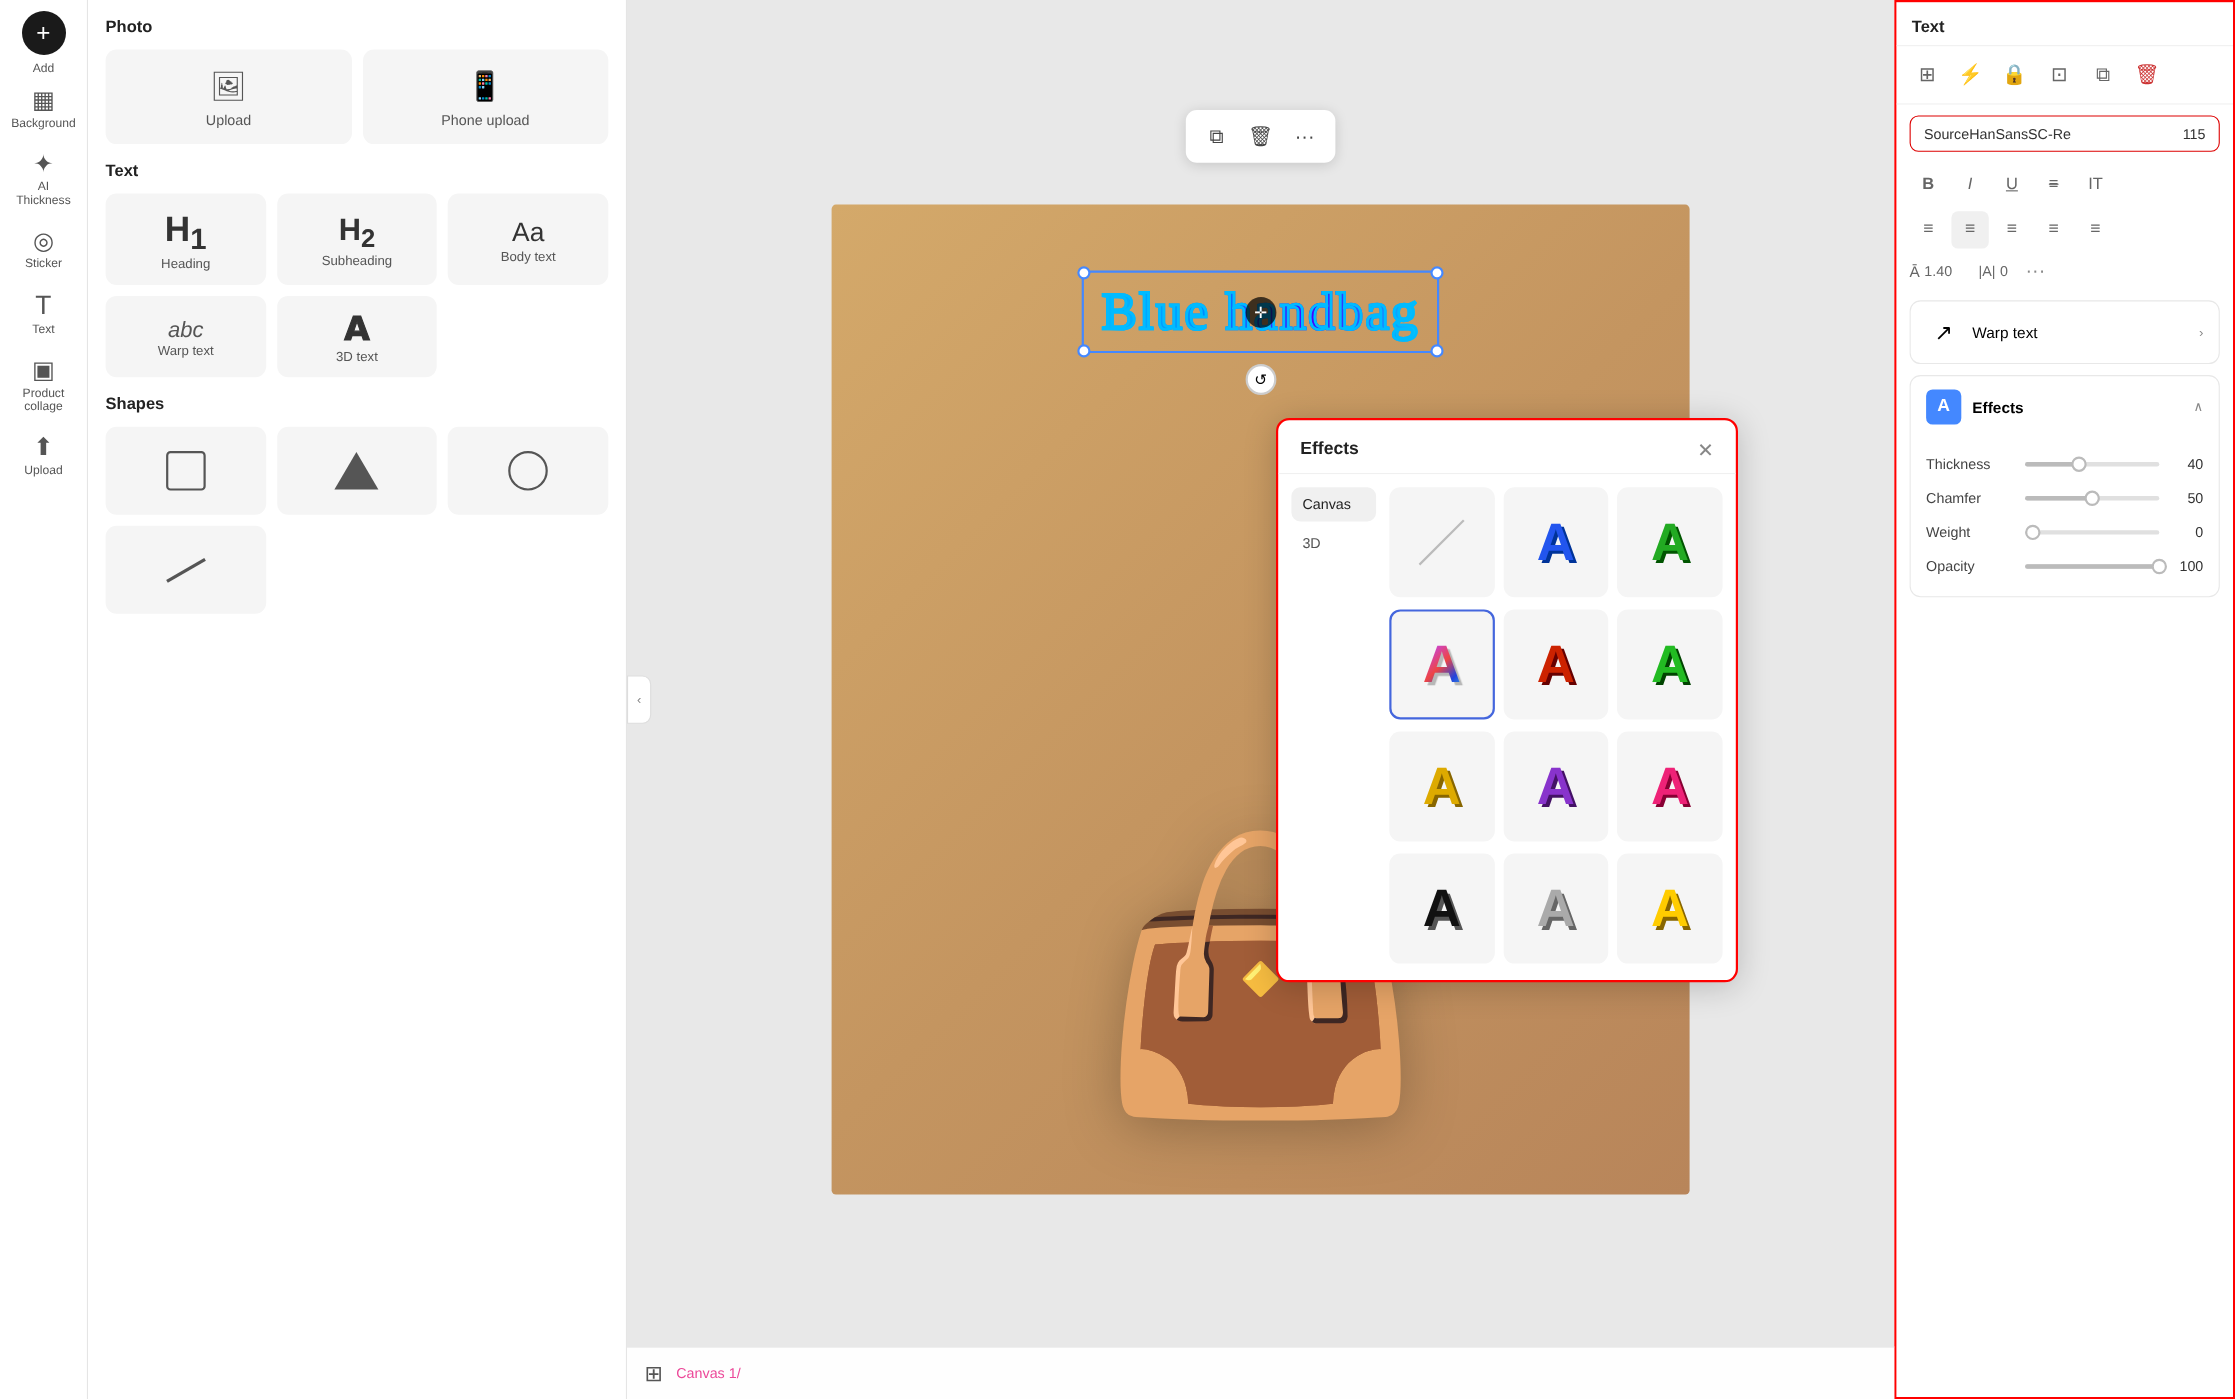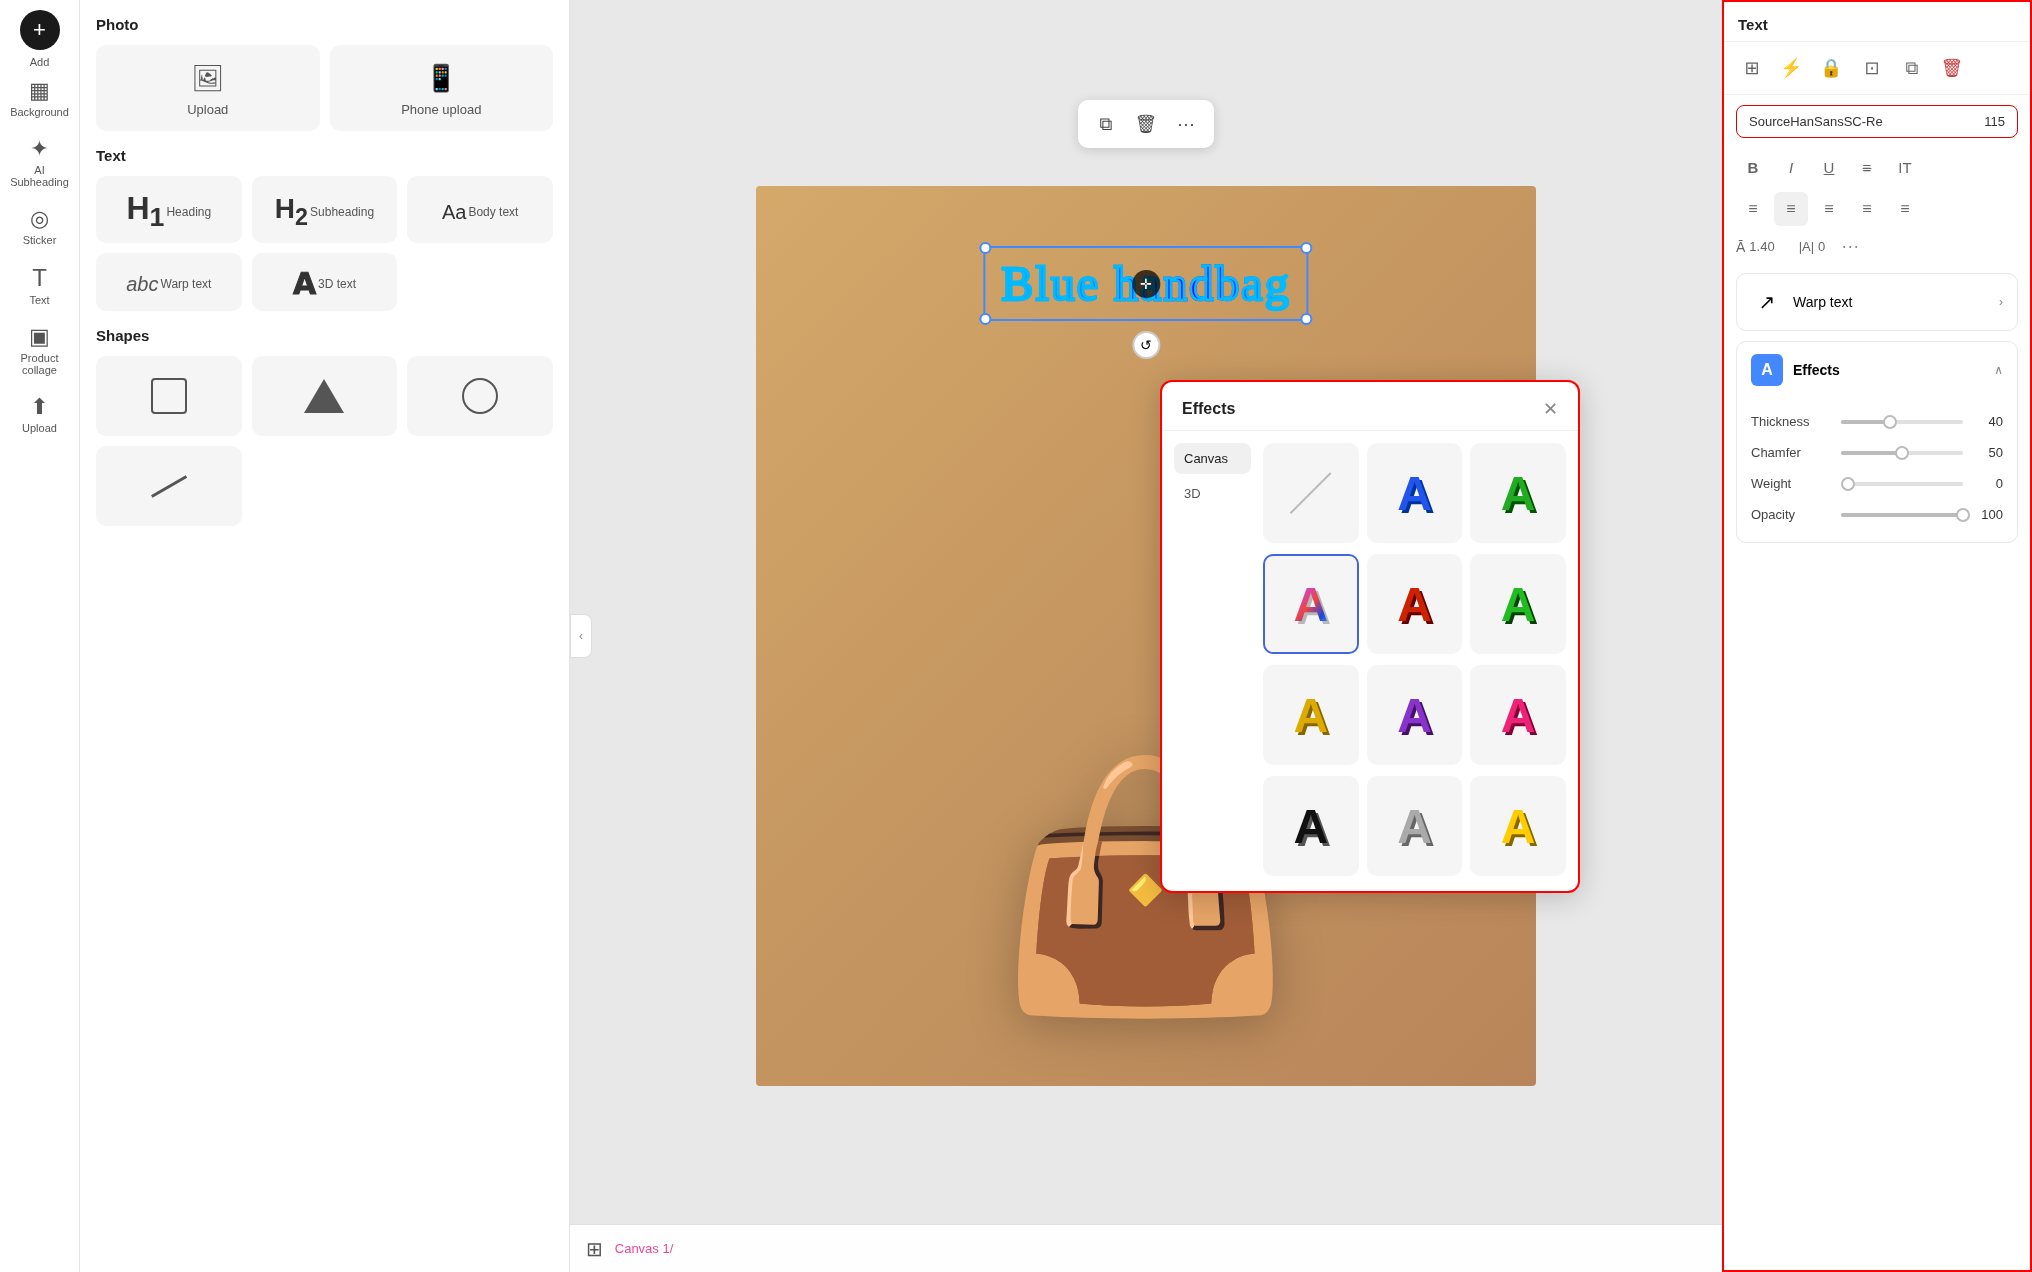--- a/index.html
+++ b/index.html
@@ -60,31 +60,31 @@
       cursor: pointer;
       color: #555;
       font-size: 13px;
     }
     .photo-item .icon { font-size: 26px; }
 
     .text-grid { display: grid; grid-template-columns: 1fr 1fr 1fr; gap: 10px; margin-bottom: 8px; }
     .text-item {
       background: #f5f5f5;
       border-radius: 10px;
-      display: flex; flex-direction: row; align-items: center; justify-content: center;
+      display: flex; flex-direction: column; align-items: center; justify-content: center;
       padding: 16px 8px 12px;
       gap: 2px;
       cursor: pointer;
       color: #555;
       font-size: 12px;
     }
     .text-item .big-text { font-size: 28px; font-weight: 700; color: #333; line-height:1; }
     .text-item .big-text.h1 { font-size: 32px; }
     .text-item .big-text.h2 { font-size: 28px; }
-    .text-item .big-text.aa { font-size: 20px; font-weight: 400; }
+    .text-item .big-text.aa { font-size: 24px; font-weight: 400; }
     .text-item .big-text.abc { font-size: 20px; font-weight: 400; font-style: italic; }
     .text-item .big-text.d3 { font-size: 26px; font-weight: 700; -webkit-text-stroke: 2px #333; color: transparent; }
 
     .shapes-grid { display: grid; grid-template-columns: 1fr 1fr 1fr; gap: 10px; }
     .shape-item {
       background: #f5f5f5;
       border-radius: 10px;
       display: flex; align-items: center; justify-content: center;
       height: 80px;
       cursor: pointer;
@@ -458,21 +458,21 @@
     <span>+</span>
   </div>
   <span style="font-size:11px;color:#555;">Add</span>
 
   <div class="toolbar-item">
     <span class="icon">▦</span>
     <span class="label">Background</span>
   </div>
   <div class="toolbar-item">
     <span class="icon">✦</span>
-    <span class="label">AI Subheading</span>
+    <span class="label">AI Thickness</span>
   </div>
   <div class="toolbar-item">
     <span class="icon">◎</span>
     <span class="label">Sticker</span>
   </div>
   <div class="toolbar-item">
     <span class="icon" style="font-size:24px;font-weight:300;">T</span>
     <span class="label">Text</span>
   </div>
   <div class="toolbar-item">

